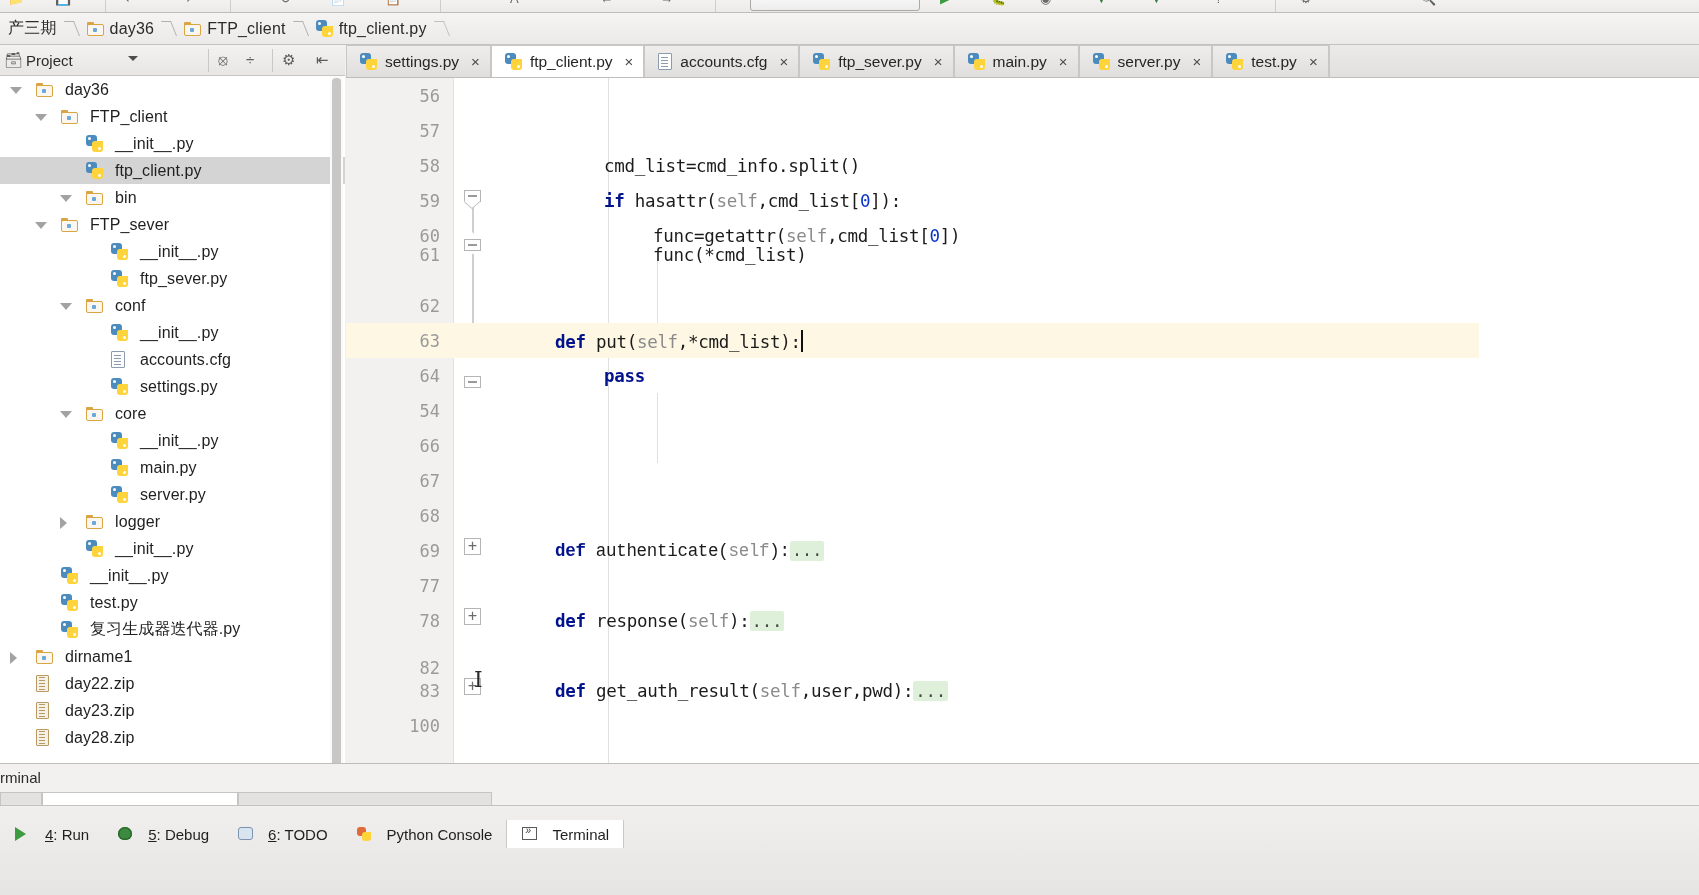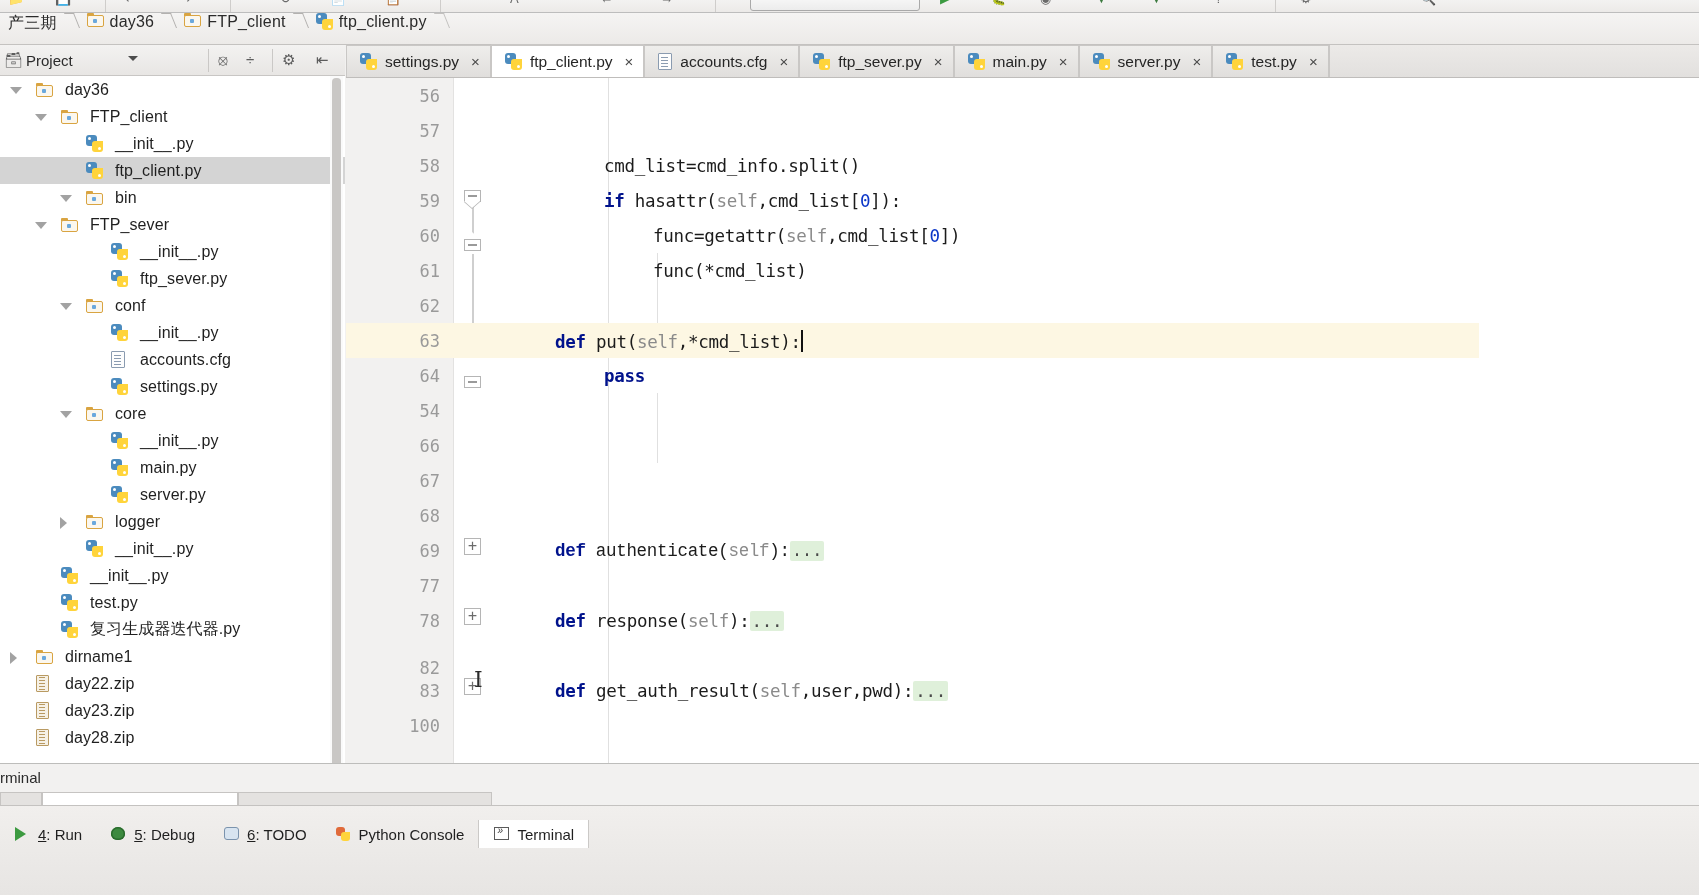--- a/index.html
+++ b/index.html
@@ -37,21 +37,21 @@
 
   
   .breadcrumb {
     position: absolute; left: 0; top: 13px; width: 1699px; height: 32px;
     background: linear-gradient(#f5f4f3,#eceae8);
     border-bottom: 1px solid #c4c2c0;
     display: flex; align-items: center;
     padding-left: 2px;
   }
   .crumb {
-    display: flex; align-items: flex-start; height: 32px;
+    display: flex; align-items: center; height: 32px;
     padding: 0 4px 0 6px; position: relative;
     font-size: 16px; color: #2b2b2b; white-space: nowrap;
   }
   .crumb:after {
     content: ""; display: inline-block; width: 9px; height: 14px;
     margin-left: 10px;
     border-right: 1px solid #a8a6a4;
     border-top: 1px solid #a8a6a4;
     transform: skewX(22deg);
     opacity: .85;
@@ -289,21 +289,21 @@
   .bt-tab { height: 14px; border: 1px solid #c6c4c2; background: #e4e2e0; }
   .bt-tab.on { background: #ffffff; }
 
   .statusbar {
     position: absolute; left: 0; top: 805px; width: 1699px; height: 90px;
     background: linear-gradient(#f1efed,#e7e5e3);
     border-top: 1px solid #c4c2c0;
   }
   .sb-items { position: absolute; left: 0; top: 0; display: flex; align-items: center; height: 28px; }
   .sb-item {
-    display: flex; align-items: center; gap: 8px; height: 28px;
+    display: flex; align-items: center; gap: 15px; height: 28px;
     padding: 0 14px; font-size: 15px; color: #1f1f1f; white-space: nowrap; margin-top: 28px;
   }
   .sb-item.on { background: #ffffff; border-left: 1px solid #cbc9c7; border-right: 1px solid #cbc9c7;}
   .sb-item u { text-decoration: underline; }
   .sb-glyph { width: 16px; height: 16px; position: relative; flex: none; }
   .g-run { width: 0; height: 0; border-left: 11px solid #3c9a40;
            border-top: 7px solid transparent; border-bottom: 7px solid transparent; }
   .g-bug { width: 14px; height: 13px; background: #3c8a3f; border-radius: 50% 50% 45% 45%;
            box-shadow: inset 0 0 0 1.5px #2a6b2d; }
   .g-todo { width: 15px; height: 13px; background: #d8e4f0; border: 1.4px solid #7b93ad; border-radius: 3px; }
@@ -708,21 +708,21 @@
             <span class="code" style="left: 258px;">cmd_list=cmd_info.split()</span>
           </div>
           <div class="line" style="top: 105px;">
             <span class="lnum">59</span>
             <span class="code" style="left: 258px;"><span class="kw">if</span> hasattr(<span class="self">self</span>,cmd_list[<span class="num">0</span>]):</span>
           </div>
           <div class="line" style="top: 140px;">
             <span class="lnum">60</span>
             <span class="code" style="left: 307px;">func=getattr(<span class="self">self</span>,cmd_list[<span class="num">0</span>])</span>
           </div>
-          <div class="line" style="top: 175px;">
+          <div class="line" style="top: 159px;">
             <span class="lnum">61</span>
             <span class="code" style="left: 307px;">func(*cmd_list)</span>
           </div>
           <div class="line" style="top: 210px;">
             <span class="lnum">62</span>
             <span class="code" style="left: 160px;"></span>
           </div>
           <div class="line cur" style="top: 245px;">
             <span class="lnum">63</span>
             <span class="code" style="left: 209px;"><span class="kw">def</span> put(<span class="self">self</span>,*cmd_list):<i class="caret"></i></span>

